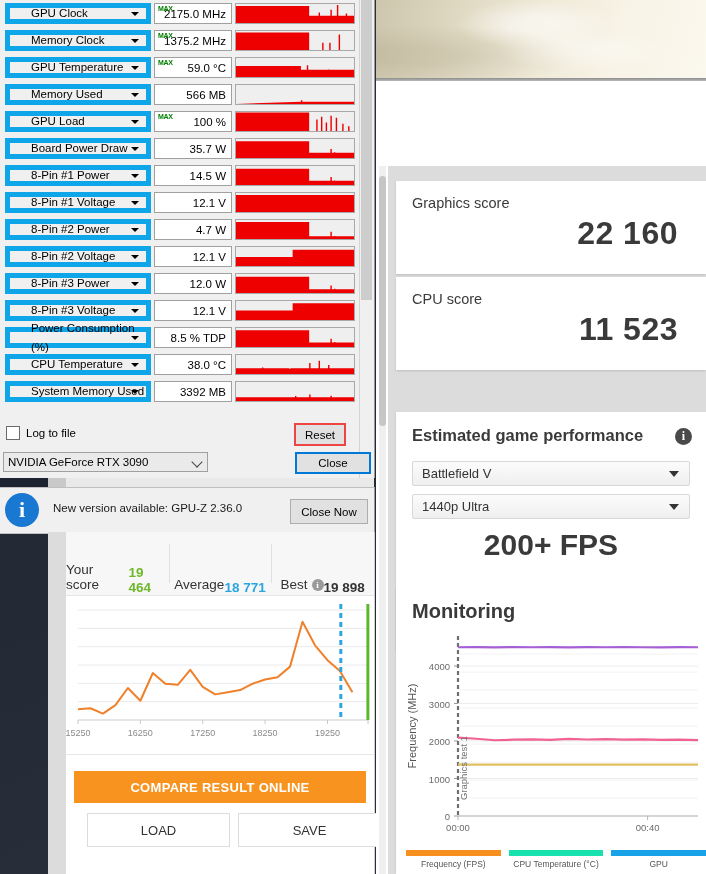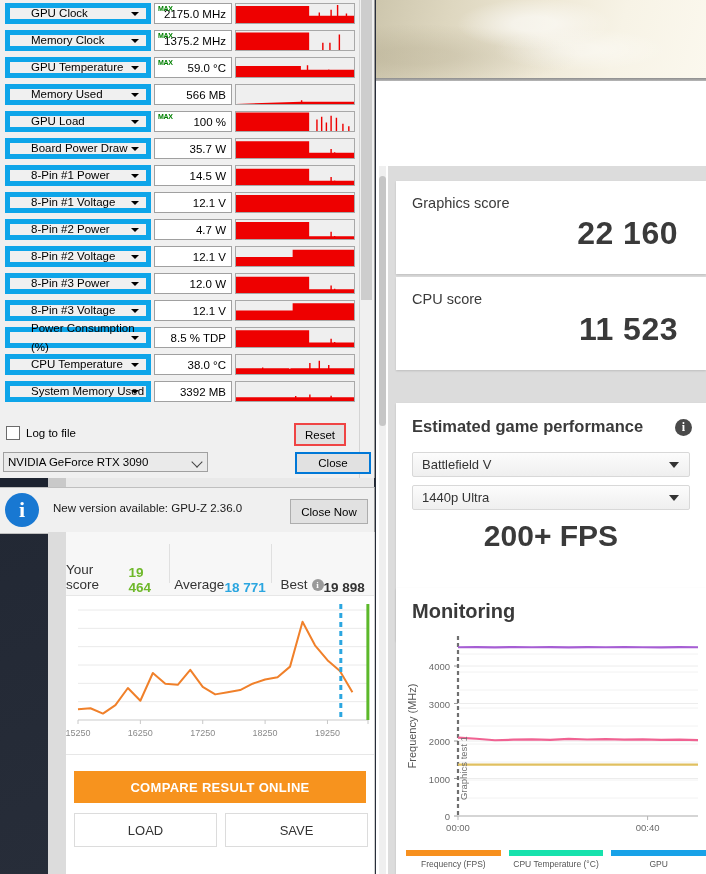--- a/index.html
+++ b/index.html
@@ -155,40 +155,40 @@
   #hist-wrap{position:absolute;left:0;top:64px;width:308px;height:158px;}
   #hist-wrap svg{display:block;}
   #card-divider{position:absolute;left:0;top:222px;width:308px;height:1px;background:#e7e7e7;}
   #compare-btn{
     position:absolute;left:8px;top:239px;width:292px;height:32px;background:#f7931e;
     color:#fff;font-size:13px;font-weight:bold;letter-spacing:.3px;
     display:flex;align-items:center;justify-content:center;
   }
   #load-btn,#save-btn{
     position:absolute;top:281px;height:32px;background:#fff;border:1px solid #dcdcdc;
-    font-size:13px;color:#333;display:flex;align-items:center;justify-content:center;
+    font-size:13px;color:#333;display:flex;align-items:center;justify-content:center;margin-left:13px;
   }
   #load-btn{left:8px;width:141px;}
   #save-btn{left:159px;width:141px;}
 
   
   #right-panel{
     position:absolute;left:376px;top:81px;width:330px;height:793px;background:#ffffff;
   }
   #right-scrollbar{
     position:absolute;left:377px;top:166px;width:11px;height:708px;background:#ffffff;
   }
   #right-scrollbar .track{position:absolute;left:2px;top:0;width:7px;height:708px;background:#efefef;}
   #right-scrollbar .thumb{position:absolute;left:2px;top:10px;width:7px;height:250px;background:#c6c6c6;border-radius:4px;}
   .rp-gap{position:absolute;left:388px;width:318px;background:#dcdcdc;}
 
   .rcard{position:absolute;left:396px;background:#ffffff;box-shadow:0 1px 2px rgba(0,0,0,.14);}
   #card-graphics{top:181px;width:310px;height:93px;}
   #card-cpu{top:277px;width:310px;height:93px;}
-  #card-game{top:403px;width:310px;height:238px;}
+  #card-game{top:412px;width:310px;height:238px;}
   #card-monitor{top:588px;width:310px;height:286px;}
 
   .rcard-label{position:absolute;left:16px;top:14px;font-size:14.5px;color:#3a3a3a;}
   .rcard-num{position:absolute;right:28px;top:34px;font-size:32px;font-weight:bold;color:#3a3a3a;letter-spacing:.5px;}
 
   #game-title{position:absolute;left:16px;top:14px;font-size:16.5px;font-weight:bold;color:#3a3a3a;}
   #game-info{
     position:absolute;right:14px;top:16px;width:17px;height:17px;border-radius:50%;
     background:#4a4a4a;color:#fff;font-size:12px;font-weight:bold;line-height:17px;
     text-align:center;font-family:"Liberation Serif",serif;

